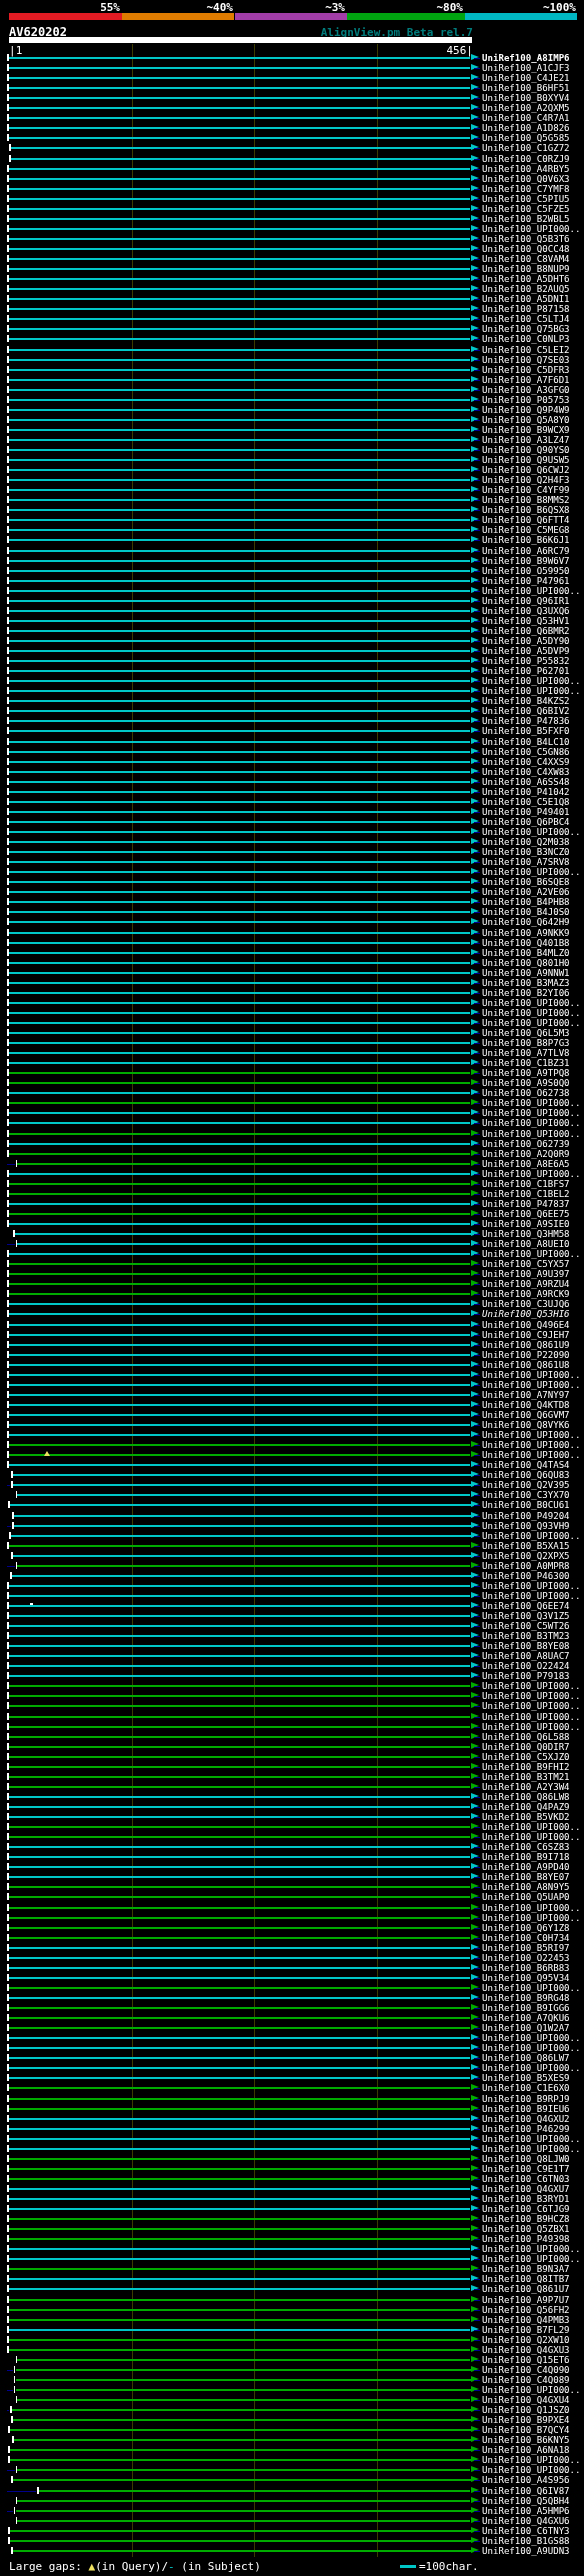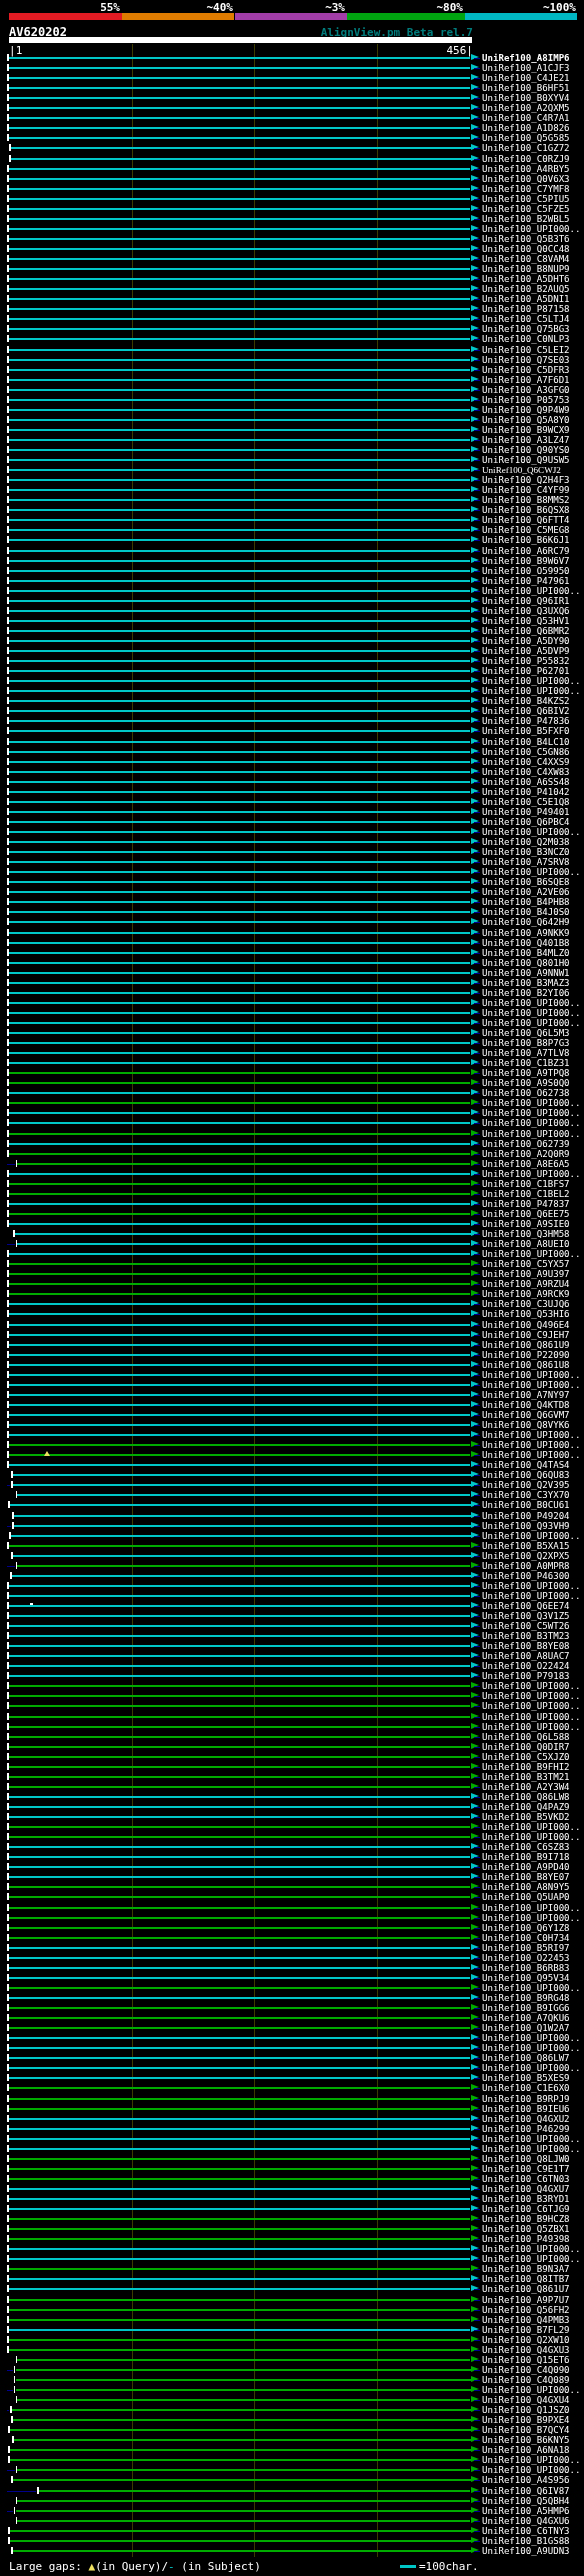--- a/index.html
+++ b/index.html
@@ -337,21 +337,21 @@
         <div class="navy-dash"></div>
         <div class="lbl">UniRef100_Q90YS0</div>
       </div>
       <div class="row" style="top: 455px;">
         <div class="tick" style="left: 7.3px;"></div>
         <div class="bar" style="left: 9.1px; width: 461px; background: rgb(0, 198, 198);"></div>
         <div class="arrow" style="border-left: 8.2px solid rgb(0, 198, 198);"></div>
         <div class="navy-dash"></div>
         <div class="lbl">UniRef100_Q9USW5</div>
       </div>
-      <div class="row" style="top: 465px; font-family: Liberation Serif, serif;">
+      <div class="row" style="top: 465px;">
         <div class="tick" style="left: 7.3px;"></div>
         <div class="bar" style="left: 9.1px; width: 461px; background: rgb(0, 198, 198);"></div>
         <div class="arrow" style="border-left: 8.2px solid rgb(0, 198, 198);"></div>
         <div class="navy-dash"></div>
         <div class="lbl">UniRef100_Q6CWJ2</div>
       </div>
       <div class="row" style="top: 475px;">
         <div class="tick" style="left: 7.3px;"></div>
         <div class="bar" style="left: 9.1px; width: 461px; background: rgb(0, 198, 198);"></div>
         <div class="arrow" style="border-left: 8.2px solid rgb(0, 198, 198);"></div>
@@ -927,21 +927,21 @@
         <div class="navy-dash"></div>
         <div class="lbl">UniRef100_A9RCK9</div>
       </div>
       <div class="row" style="top: 1299px;">
         <div class="tick" style="left: 7.3px;"></div>
         <div class="bar" style="left: 9.1px; width: 461px; background: rgb(0, 198, 198);"></div>
         <div class="arrow" style="border-left: 8.2px solid rgb(0, 198, 198);"></div>
         <div class="navy-dash"></div>
         <div class="lbl">UniRef100_C3UJQ6</div>
       </div>
-      <div class="row" style="top: 1309px;">
+      <div class="row" style="top: 1309px; font-style: italic;">
         <div class="tick" style="left: 7.3px;"></div>
         <div class="bar" style="left: 9.1px; width: 461px; background: rgb(0, 198, 198);"></div>
         <div class="arrow" style="border-left: 8.2px solid rgb(0, 198, 198);"></div>
         <div class="navy-dash"></div>
         <div class="lbl">UniRef100_Q53HI6</div>
       </div>
       <div class="row" style="top: 1320px;">
         <div class="tick" style="left: 7.3px;"></div>
         <div class="bar" style="left: 9.1px; width: 461px; background: rgb(0, 198, 198);"></div>
         <div class="arrow" style="border-left: 8.2px solid rgb(0, 198, 198);"></div>

